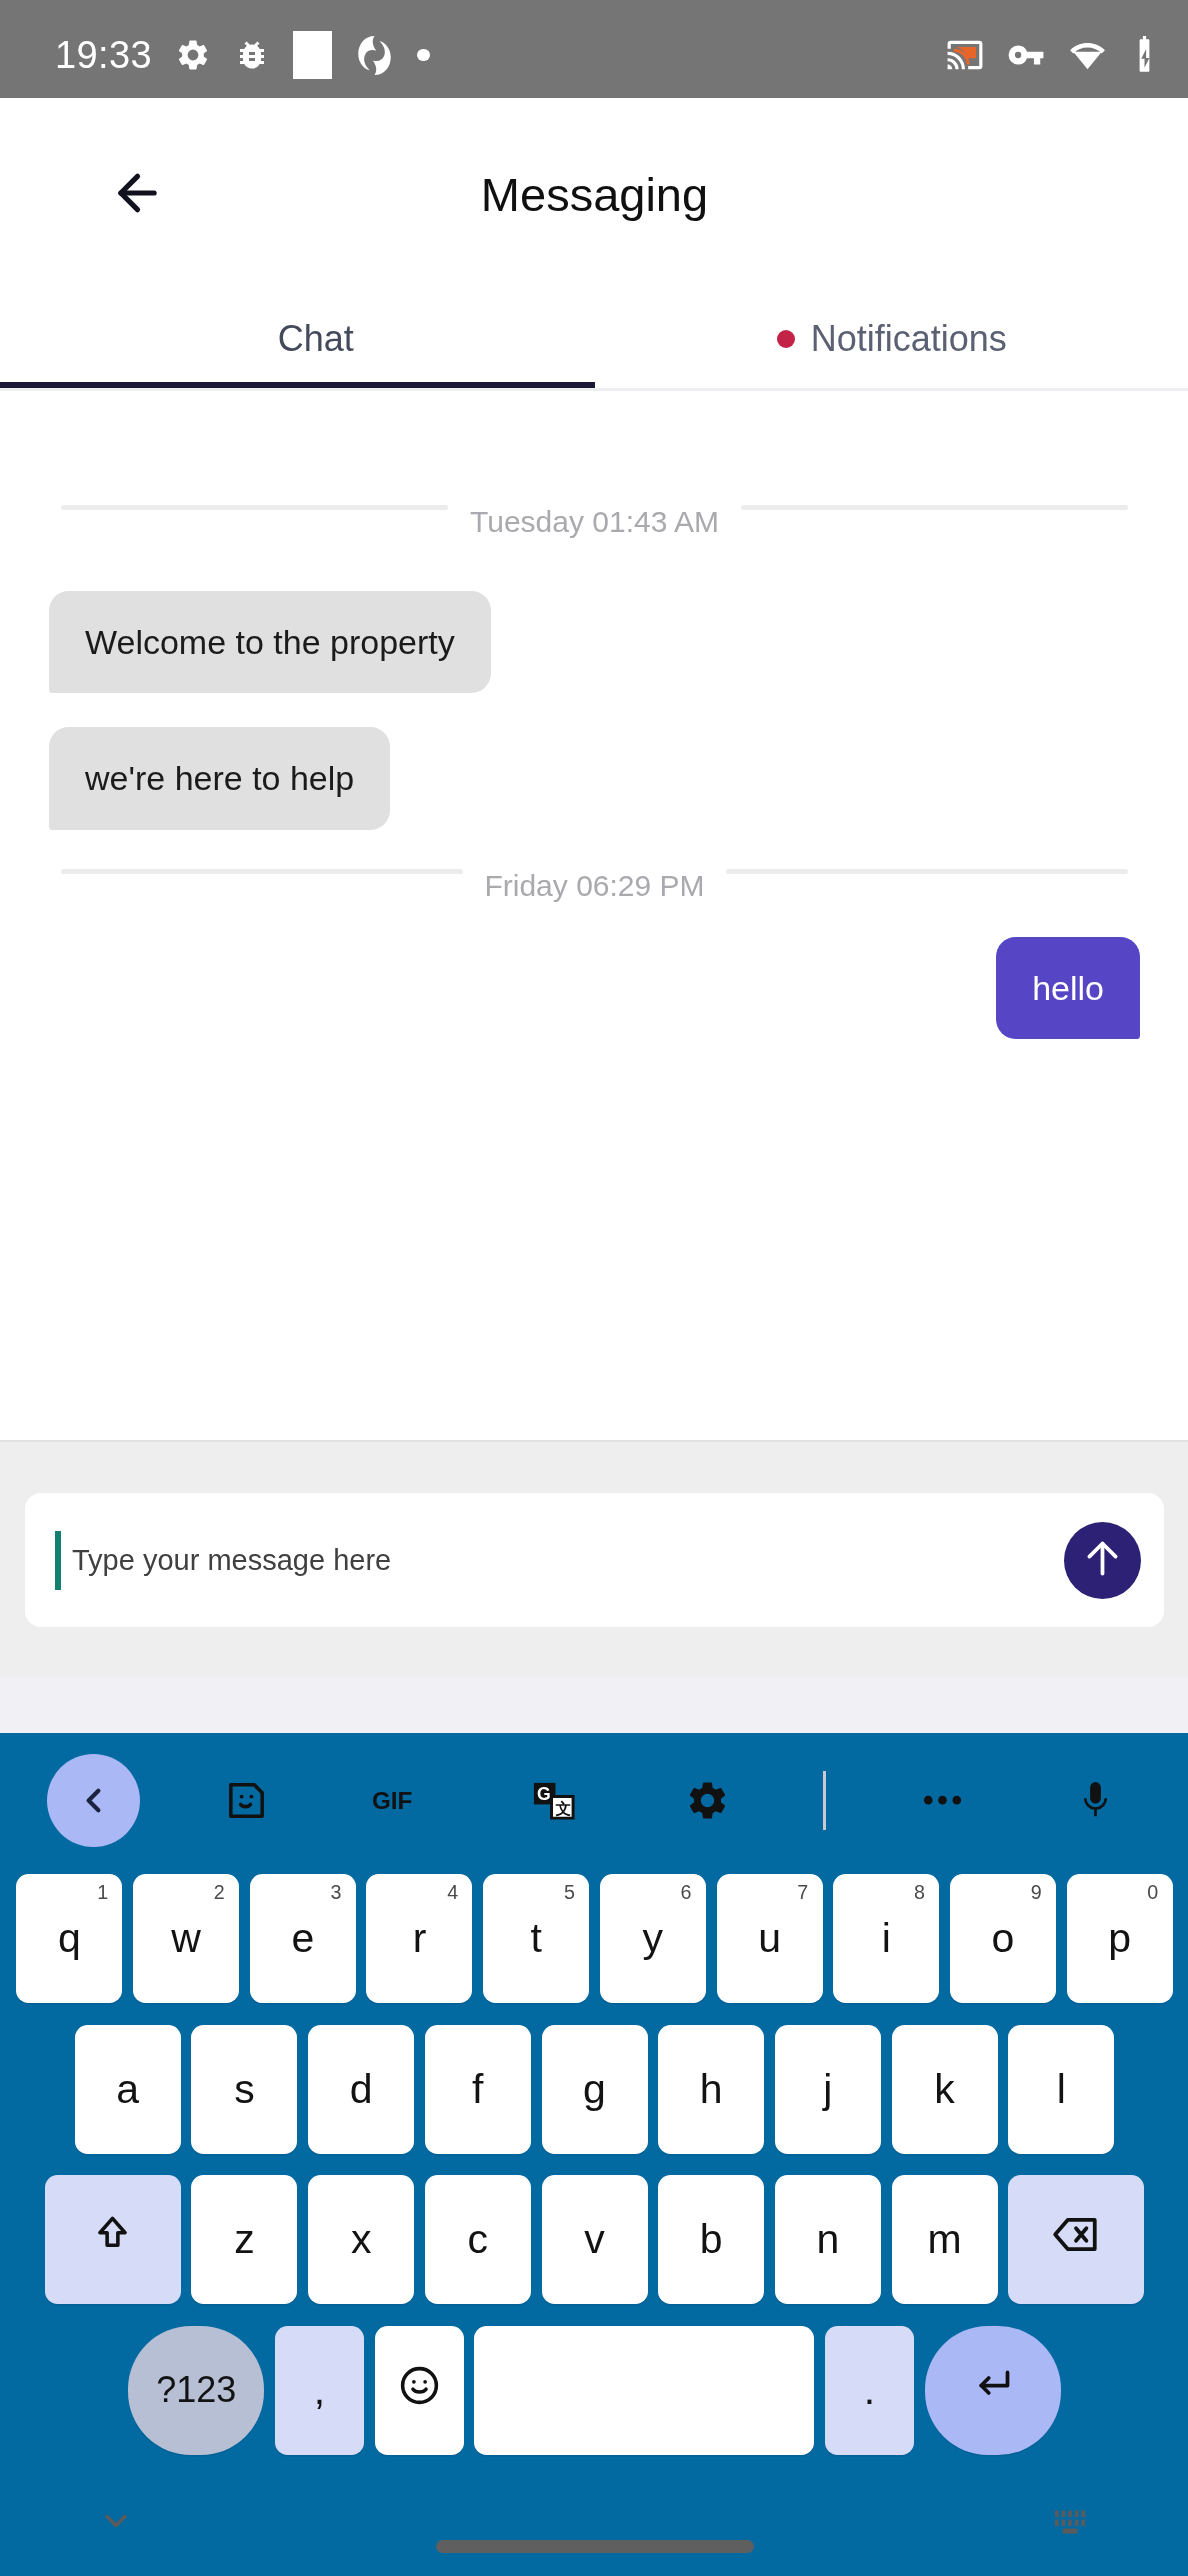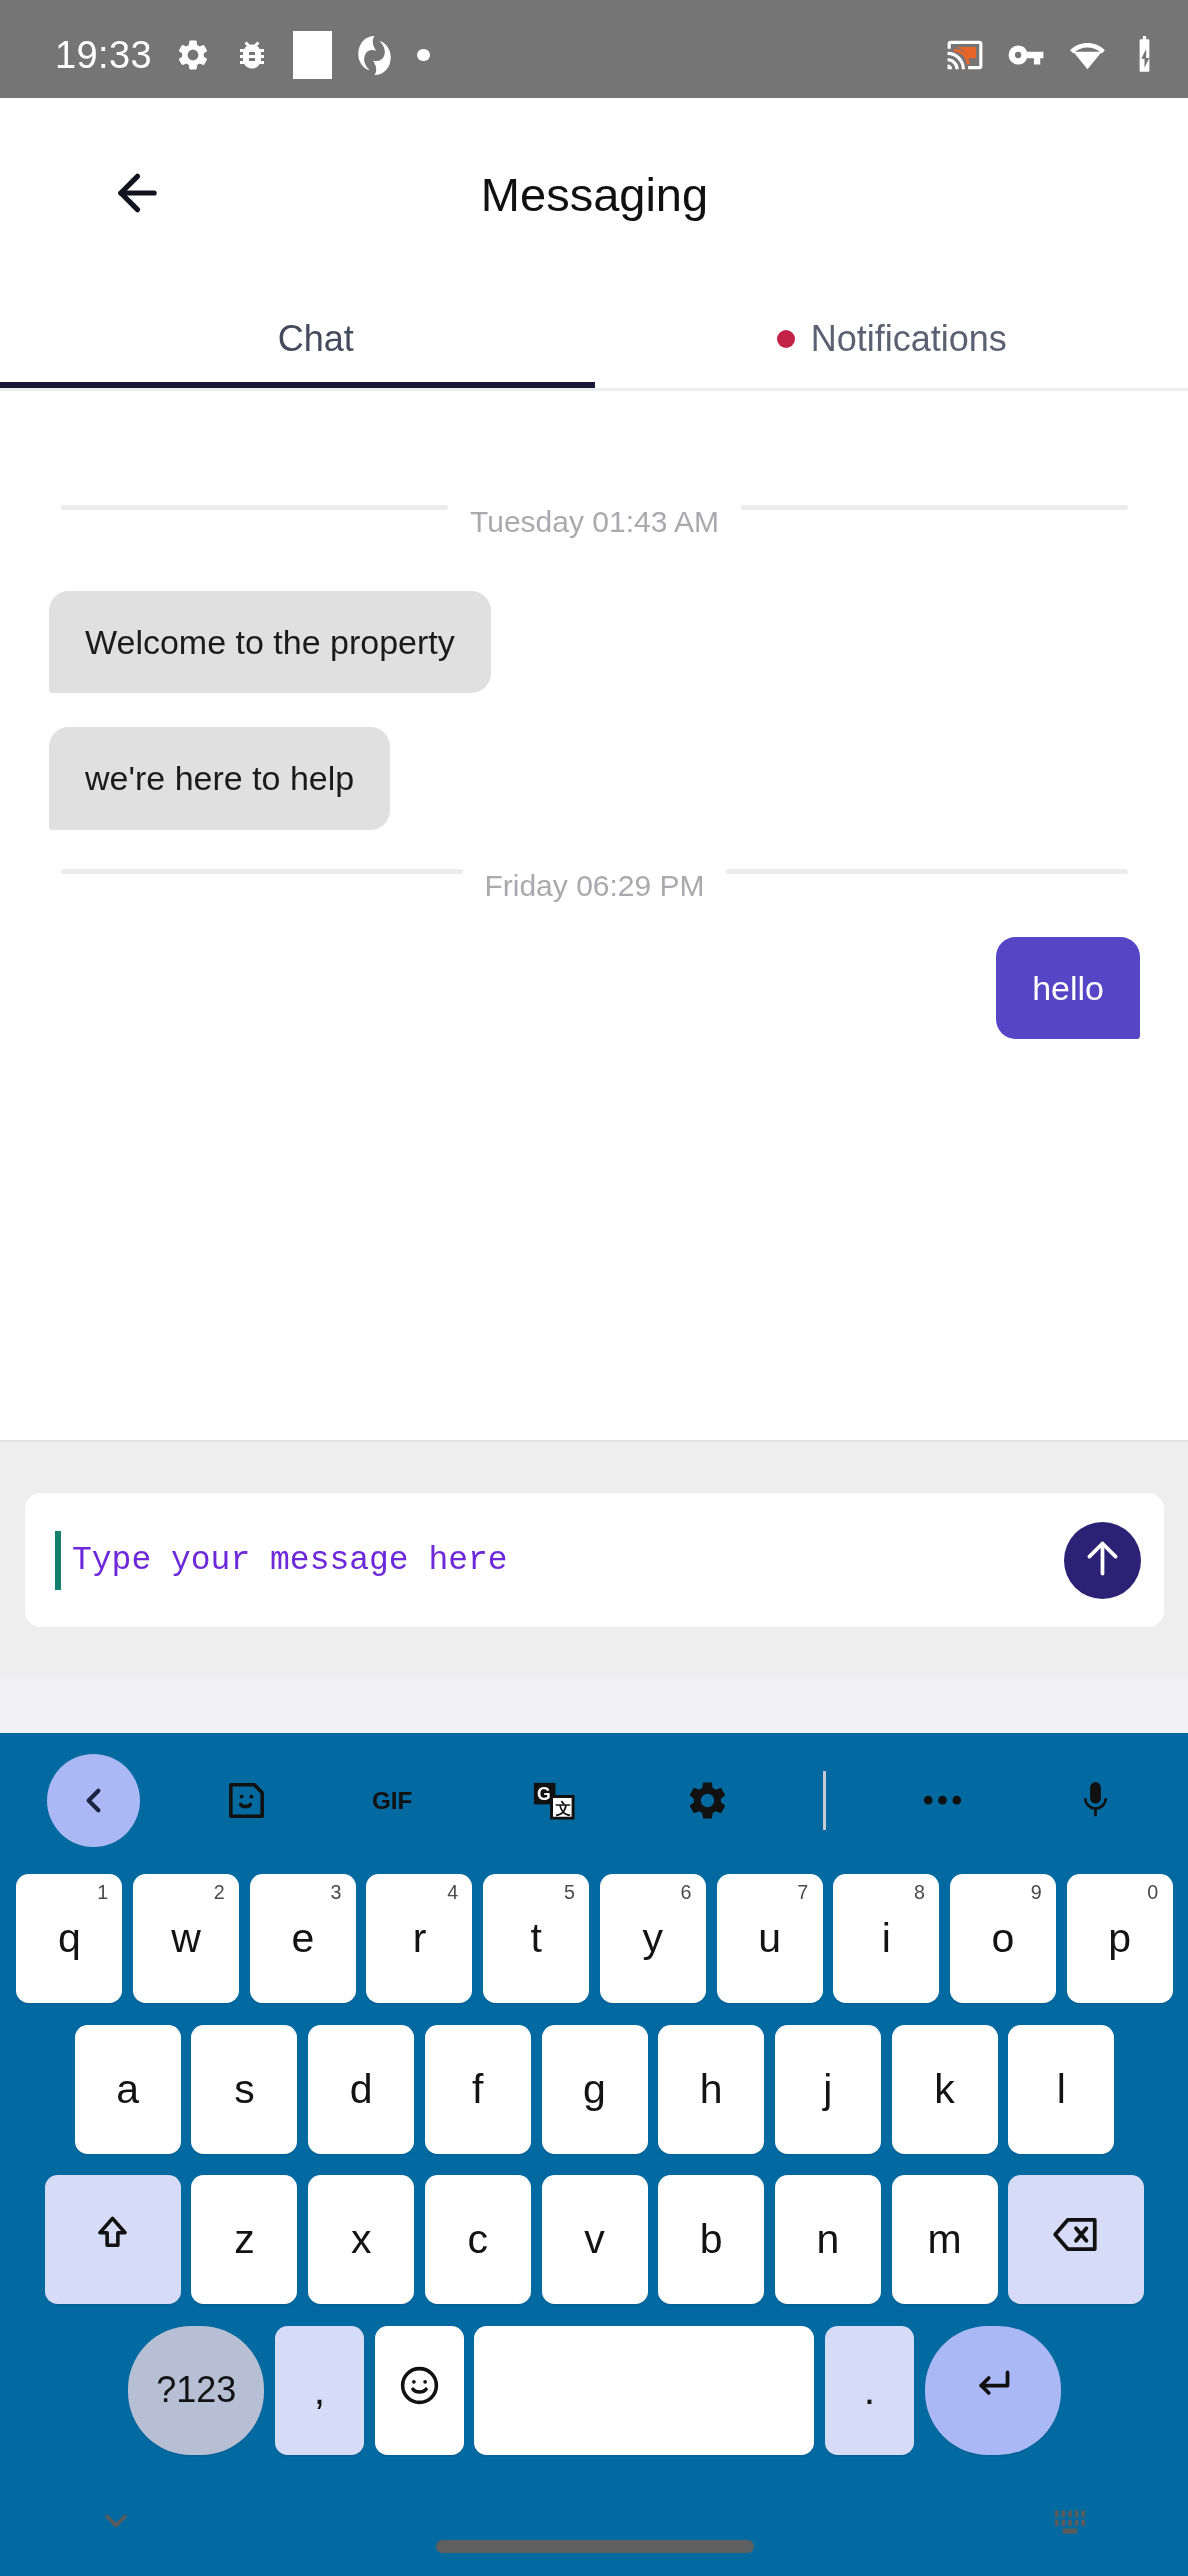--- a/index.html
+++ b/index.html
@@ -65,21 +65,21 @@
   
   .composer {
     flex: 0 0 238px; background:#eeeeee; border-top: 2.7px solid #e2e2e2;
     display:flex; align-items:center; padding: 0 25px;
   }
   .input-pill {
     flex:1; height: 134px; background:#fff; border-radius: 16px;
     display:flex; align-items:center; padding: 0 23px 0 30px; gap: 14.3px;
   }
   .caret { width: 6.3px; height: 59px; background:#11806e; flex:0 0 6.3px; }
-  .input-placeholder { flex:1; font-size: 33px; color:#6d28d9; margin-left:-3.6px;font-family:Liberation Mono, monospace; }
+  .input-placeholder { flex:1; font-size: 29px; color:#404040; margin-left:-3.6px; }
   .send-btn {
     width: 77px; height: 77px; border-radius:50%; background:#2d2175;
     display:flex; align-items:center; justify-content:center; flex:0 0 77px;
   }
   .composer-gap { flex:0 0 55px; background:#f1f0f4; }
 
   
   .keyboard { flex: 0 0 836px; background:#0369a1; display:flex; flex-direction:column; }
   .kb-toolbar { height: 134px; display:flex; align-items:center; padding: 0 47px; gap: 0; }
   .kb-tool { width: 93px; height: 93px; display:flex; align-items:center; justify-content:center; }

